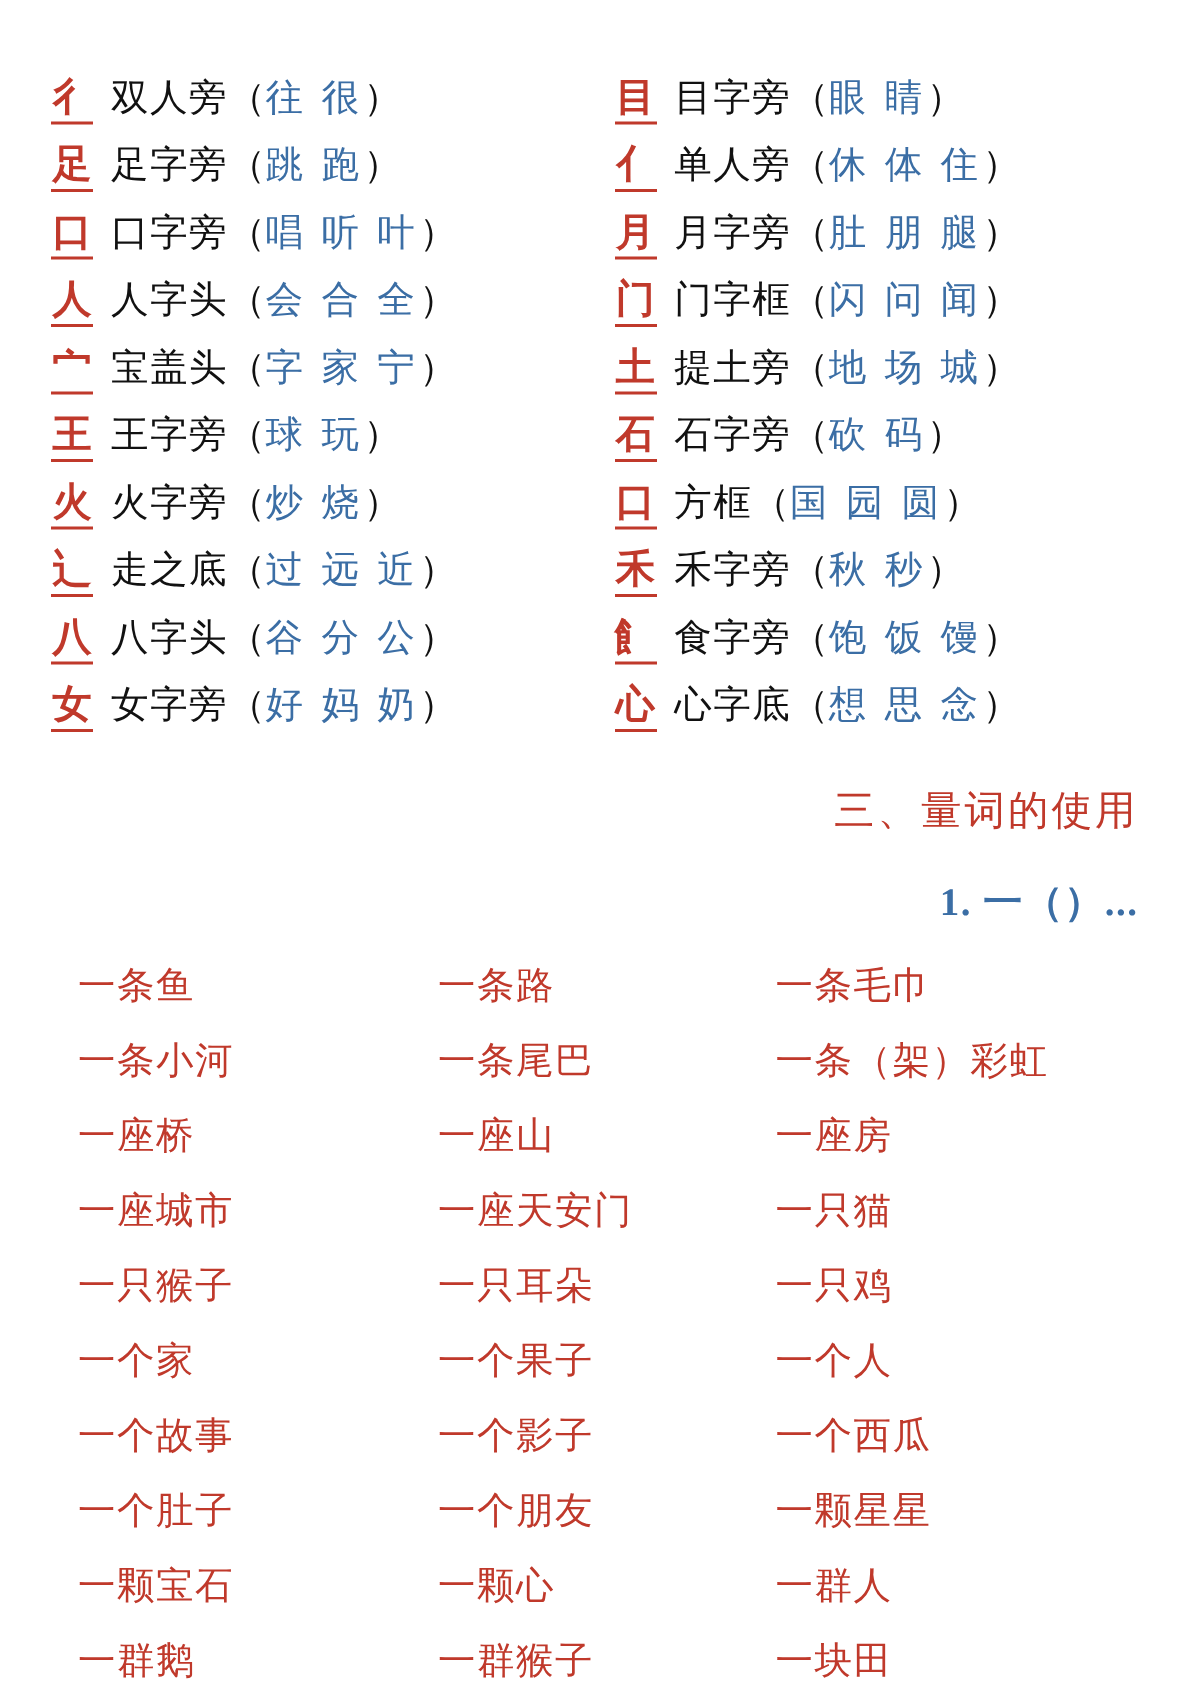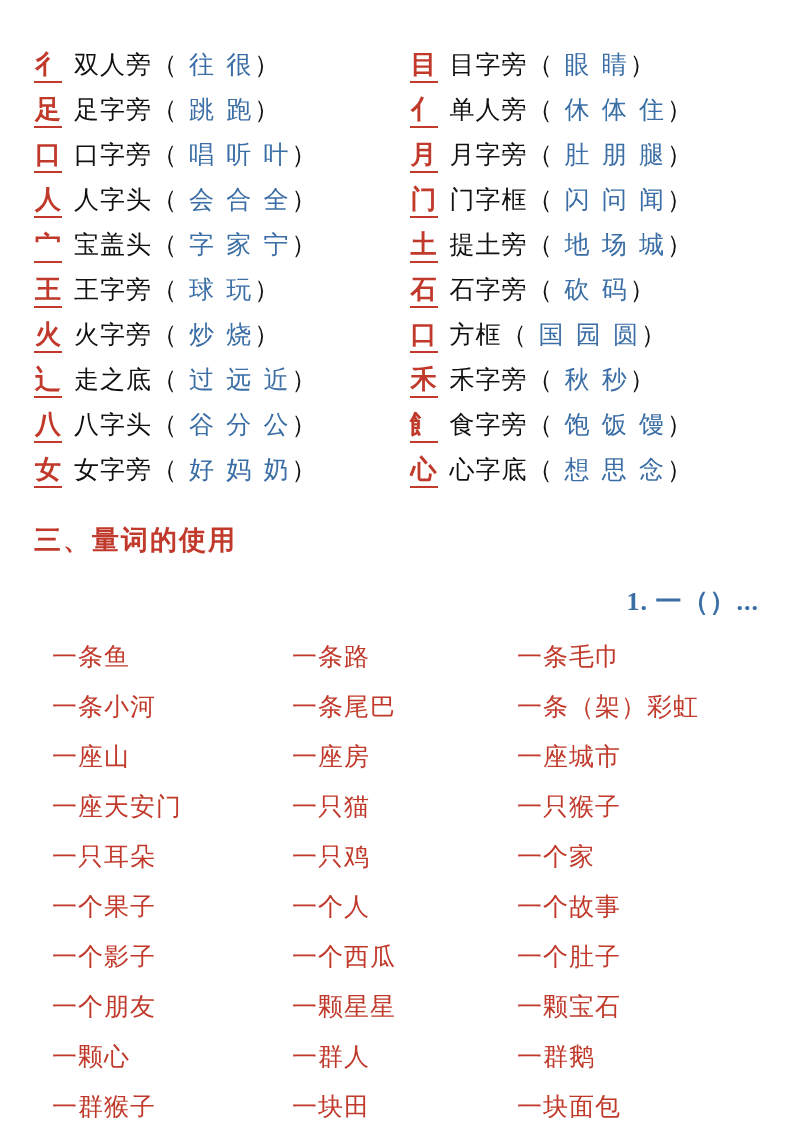--- a/index.html
+++ b/index.html
@@ -55,29 +55,28 @@
     text-align: right;
   }
   .rad-paren {
     color: #111111;
     font-size: 25px;
   }
   .rad-examples {
     color: #3b6ea5;
     font-size: 25px;
     letter-spacing: 3px;
-    margin-left: 12px;
   }
 
   
   .section-title {
-    text-align: left;
+    text-align: right;
     color: #c0392b;
     font-size: 27px;
-    font-weight: 700;
+    font-weight: 400;
     letter-spacing: 2px;
     margin-top: 24px;
     margin-bottom: 26px;
   }
 
   
   .sub-title {
     color: #3b6ea5;
     font-size: 26px;
     font-weight: 700;
@@ -259,20 +258,21 @@
 
   <div class="mw-grid">
     <div class="mw-cell">一条鱼</div>
     <div class="mw-cell">一条路</div>
     <div class="mw-cell">一条毛巾</div>
 
     <div class="mw-cell">一条小河</div>
     <div class="mw-cell">一条尾巴</div>
     <div class="mw-cell">一条（架）彩虹</div>
 
+    <div class="mw-cell">一座桥</div>
     <div class="mw-cell">一座山</div>
     <div class="mw-cell">一座房</div>
 
     <div class="mw-cell">一座城市</div>
     <div class="mw-cell">一座天安门</div>
     <div class="mw-cell">一只猫</div>
 
     <div class="mw-cell">一只猴子</div>
     <div class="mw-cell">一只耳朵</div>
 

